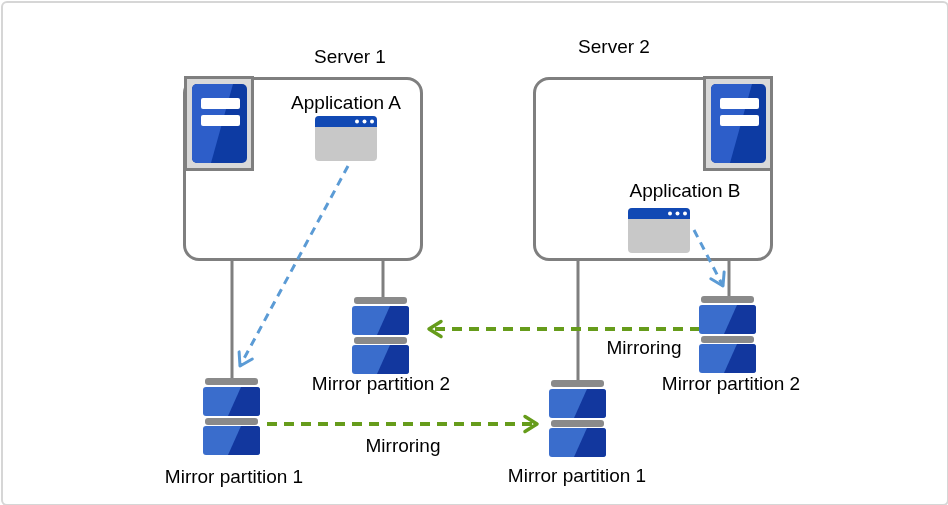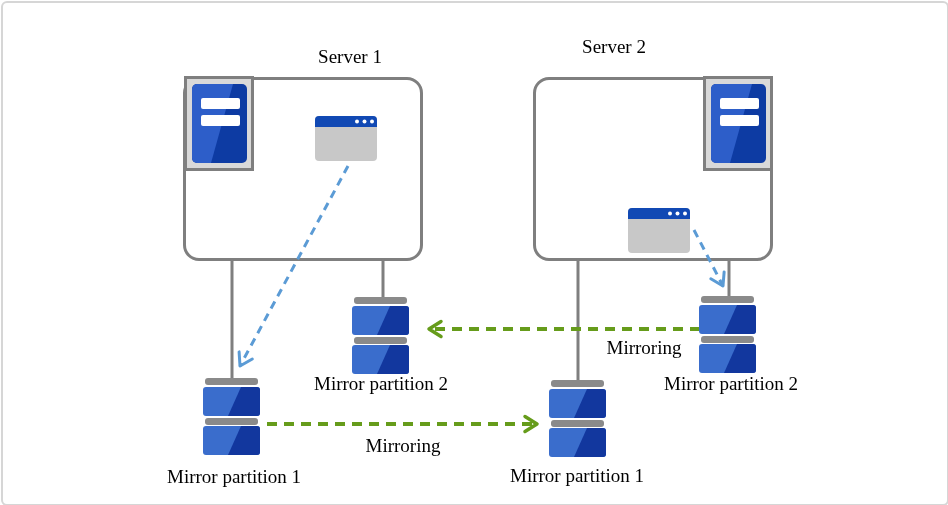--- a/index.html
+++ b/index.html
@@ -1,17 +1,17 @@
 <!DOCTYPE html>
 <html><head>
 <meta charset="utf-8">
 <style>
   html,body{margin:0;padding:0;background:#ffffff;}
   body{font-family:"Liberation Sans","DejaVu Sans",sans-serif;}
-  #canvas{position:relative;width:948px;height:505px;background:#ffffff;overflow:hidden;font-family:Liberation Serif, serif;}
+  #canvas{position:relative;width:948px;height:505px;background:#ffffff;overflow:hidden;}
   .frame{position:absolute;left:1px;top:1px;width:944px;height:501px;border:2px solid #d6d6d6;border-radius:6px;}
   .server-box{position:absolute;width:240px;height:184px;border:3px solid #7f7f7f;border-radius:16px;box-sizing:border-box;background:transparent;}
   #server1-box{left:183px;top:77px;}
   #server2-box{left:533px;top:77px;}
   .lbl{position:absolute;transform:translate(-50%,-50%);font-size:19px;color:#000;white-space:nowrap;line-height:1.1;}
   svg.icon{position:absolute;display:block;}
   #overlay{position:absolute;left:0;top:0;pointer-events:none;}
 </style>
 </head>
 <body>
@@ -100,20 +100,22 @@
     </svg>
   <svg class="icon" style="left:549px;top:380px" width="57" height="77" viewBox="0 0 57 77">
       <use href="#partition-icon"></use>
     </svg>
   <svg class="icon" style="left:699px;top:296px" width="57" height="77" viewBox="0 0 57 77">
       <use href="#partition-icon"></use>
     </svg>
 
   <div class="lbl" style="left:350px;top:57px">Server 1</div>
   <div class="lbl" style="left:614px;top:47px">Server 2</div>
+  <div class="lbl" style="left:346px;top:103px">Application A</div>
+  <div class="lbl" style="left:685px;top:191px">Application B</div>
   <div class="lbl" style="left:381px;top:384px">Mirror partition 2</div>
   <div class="lbl" style="left:731px;top:384px">Mirror partition 2</div>
   <div class="lbl" style="left:234px;top:477px">Mirror partition 1</div>
   <div class="lbl" style="left:577px;top:476px">Mirror partition 1</div>
   <div class="lbl" style="left:403px;top:446px">Mirroring</div>
   <div class="lbl" style="left:644px;top:348px">Mirroring</div>
 
 </div>
 
 </body></html>

